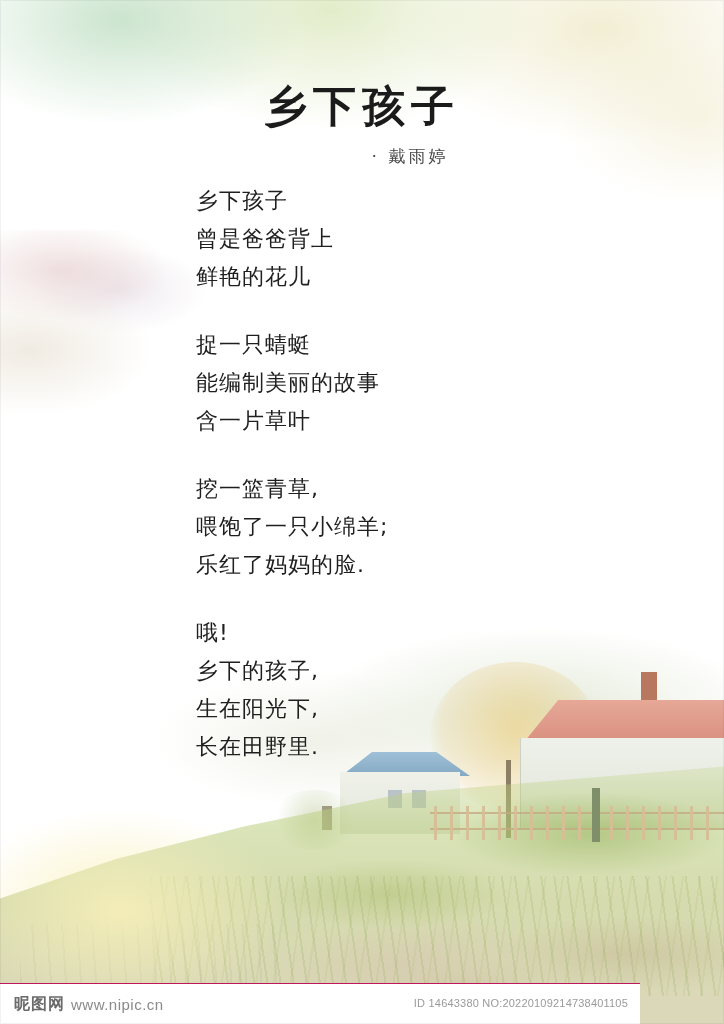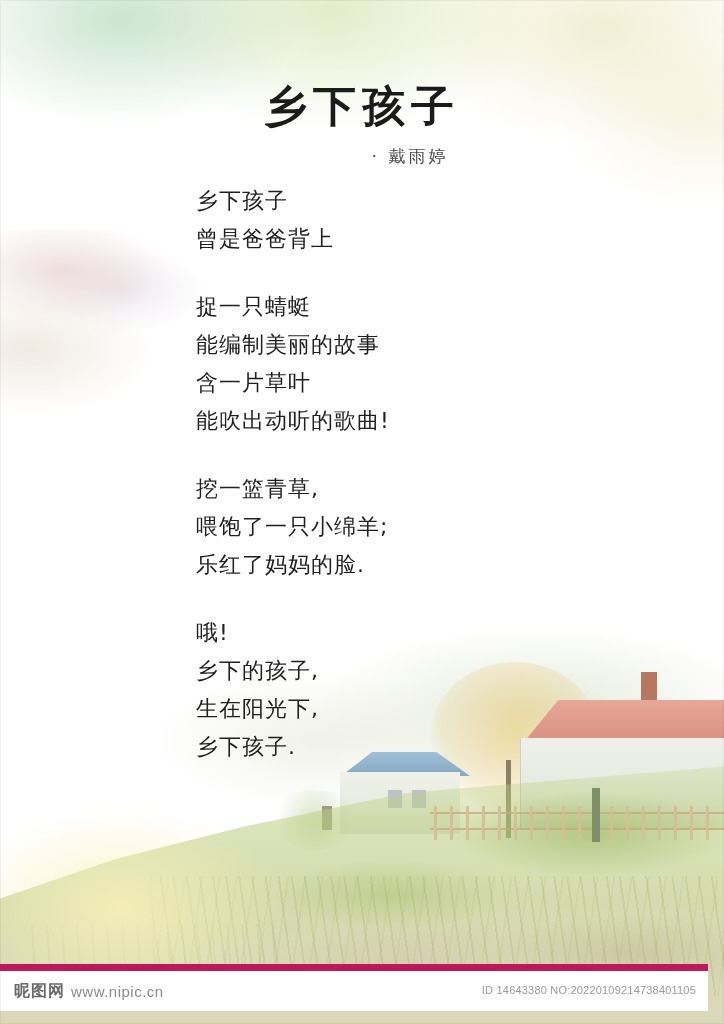--- a/index.html
+++ b/index.html
@@ -212,24 +212,24 @@
     font-family: "DejaVu Sans", sans-serif;
     font-size: 22px;
     line-height: 38px;
     color: #1f1f1f;
     letter-spacing: 1px;
     white-space: pre;
   }
   
   .footer {
     position: absolute;
-    left: 0; bottom: 13px;
-    width: 708px; height: 40px;
+    left: 0; bottom: 0;
+    width: 640px; height: 40px;
     background: #ffffff;
-    border-top: 7px solid #be185d;
+    border-top: 1px solid #be185d;
   }
   .wm-logo {
     position: absolute;
     left: 14px; top: 10px;
     display: flex;
     align-items: center;
     gap: 6px;
   }
   .wm-mark {
     font-family: "DejaVu Sans", sans-serif;
@@ -318,37 +318,37 @@
     <div class="wash-glow"></div>
   </div>
 
   <div class="title">乡下孩子</div>
   <div class="author">· 戴雨婷</div>
 
   <div class="poem">
     <div class="stanza">
       <div class="line">乡下孩子</div>
       <div class="line">曾是爸爸背上</div>
+      <div class="line">鲜艳的花儿</div>
     </div>
     <div class="stanza">
       <div class="line">捉一只蜻蜓</div>
       <div class="line">能编制美丽的故事</div>
       <div class="line">含一片草叶</div>
-      <div class="line">能吹出动听的歌曲!</div>
     </div>
     <div class="stanza">
       <div class="line">挖一篮青草,</div>
       <div class="line">喂饱了一只小绵羊;</div>
       <div class="line">乐红了妈妈的脸.</div>
     </div>
     <div class="stanza">
       <div class="line">哦!</div>
       <div class="line">乡下的孩子,</div>
       <div class="line">生在阳光下,</div>
-      <div class="line">乡下孩子.</div>
+      <div class="line">长在田野里.</div>
     </div>
   </div>
 
   <div class="footer">
     <div class="wm-logo">
       <span class="wm-mark">昵图网</span>
       <span class="wm-url">www.nipic.cn</span>
     </div>
     <div class="wm-id">ID 14643380 NO:20220109214738401105</div>
   </div>

